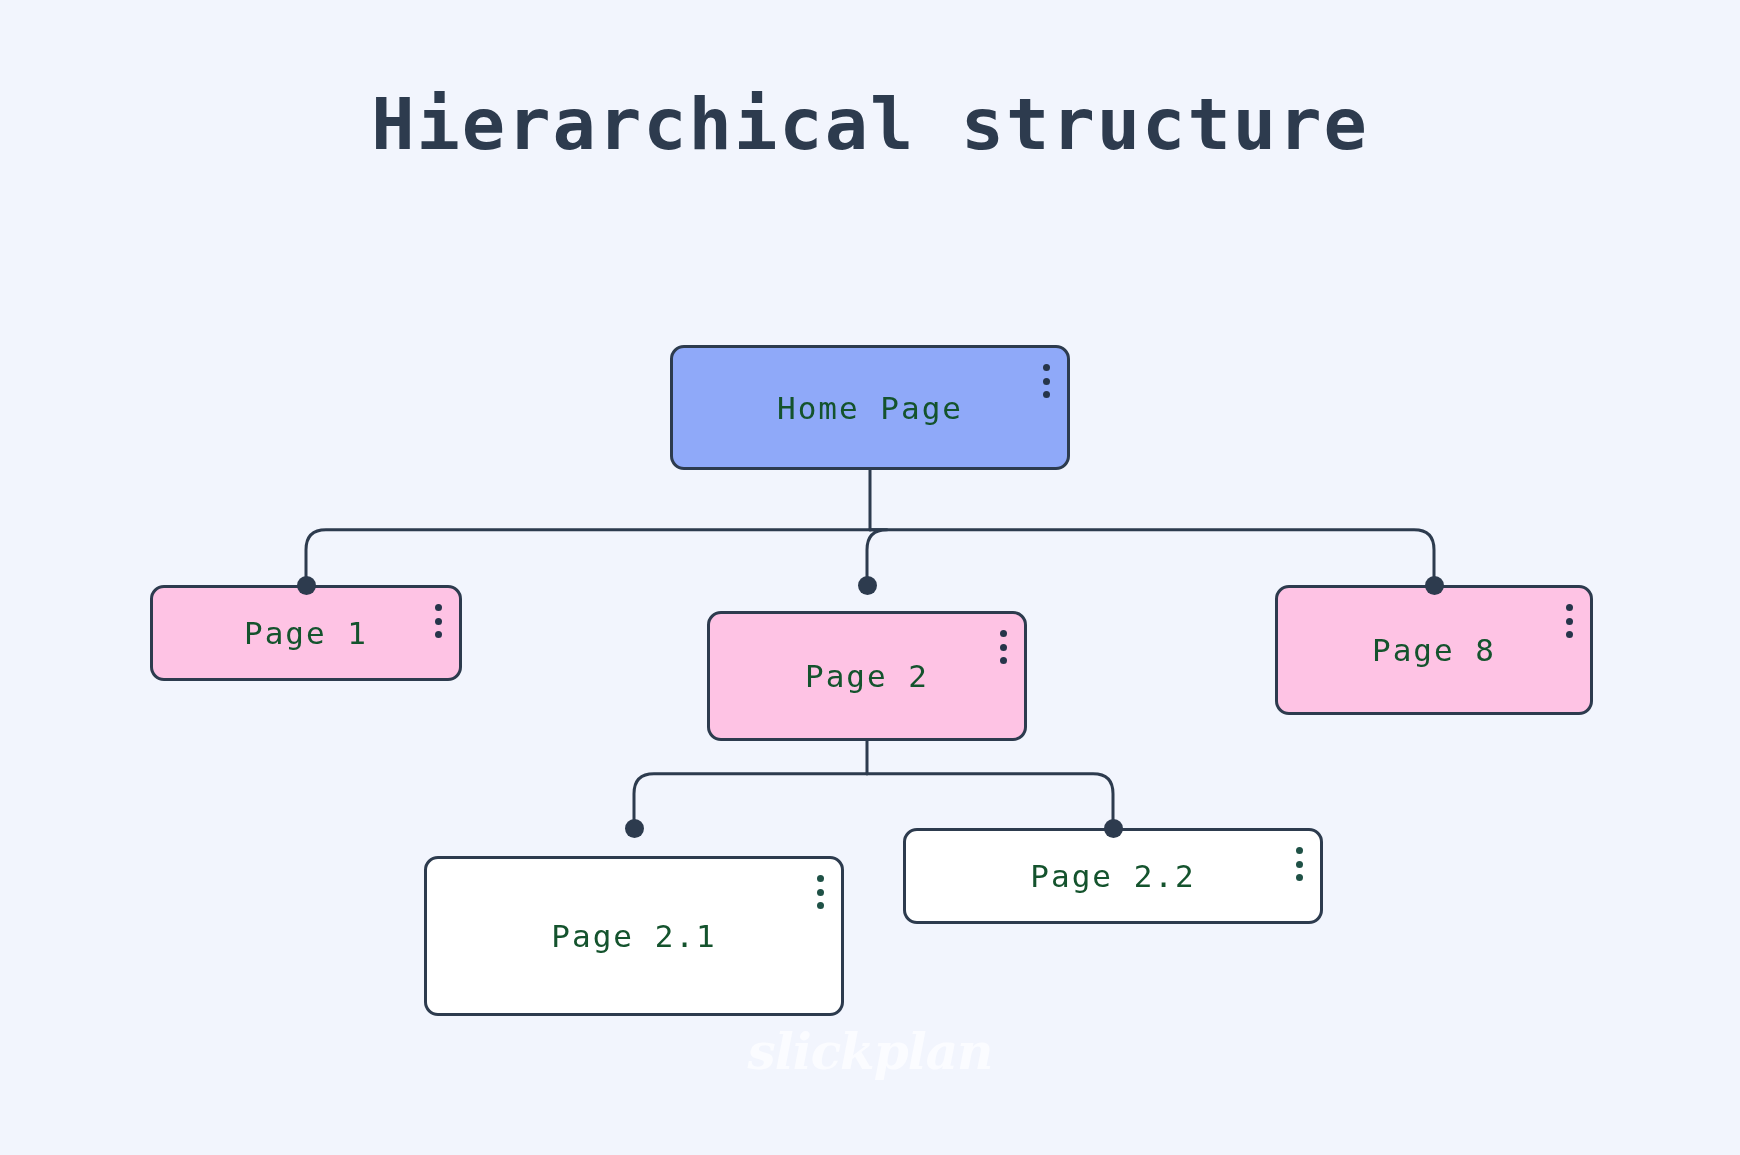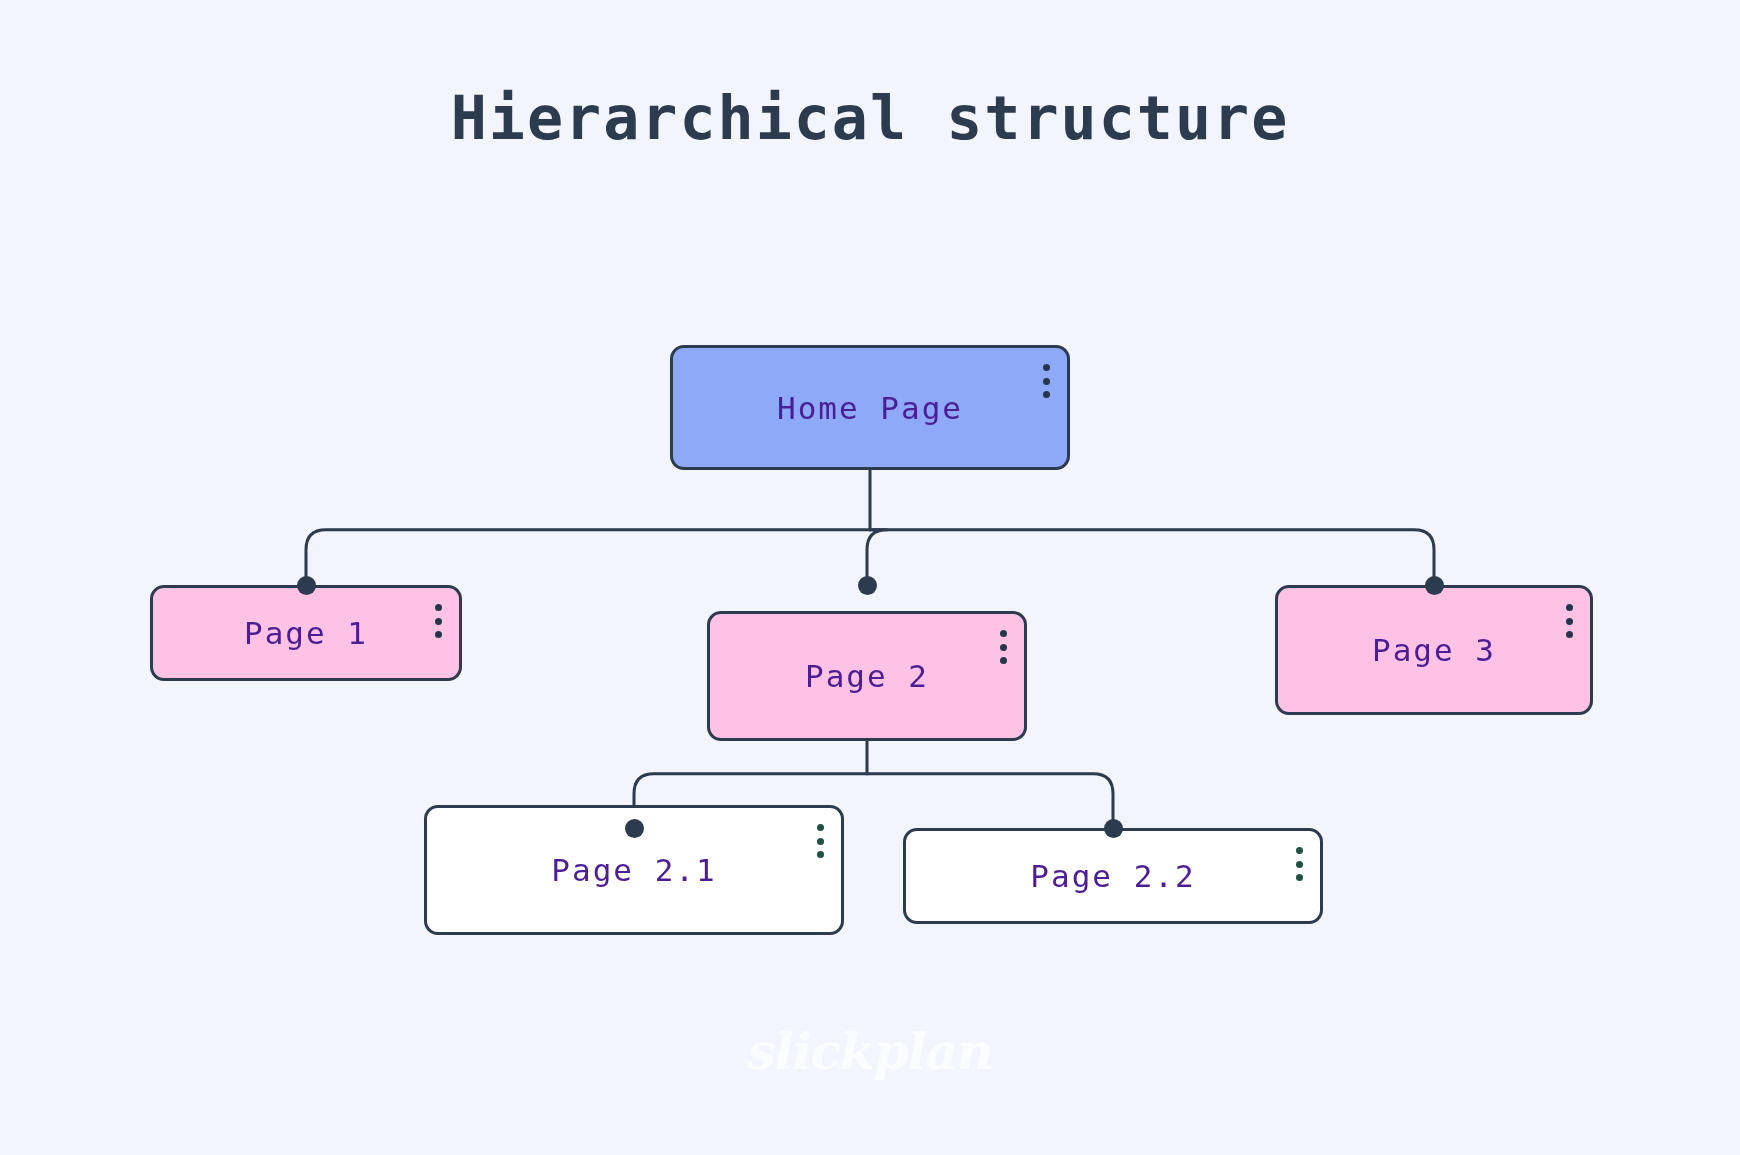--- a/index.html
+++ b/index.html
@@ -24,21 +24,21 @@
   }
 
   
   .page-title {
     position: absolute;
     left: 0;
     top: 88px;
     width: 1740px;
     text-align: center;
     font-family: "DejaVu Sans Mono", "Liberation Mono", monospace;
-    font-size: 60px;
+    font-size: 72px;
     font-weight: bold;
     letter-spacing: 2px;
     color: #2d3b4e;
     white-space: pre;
     line-height: 1;
   }
 
   
   .connectors {
     position: absolute;
@@ -56,21 +56,21 @@
     border: 3px solid #2d3b4e;
     border-radius: 14px;
     display: flex;
     align-items: center;
     justify-content: center;
   }
   .node-label {
     font-family: "DejaVu Sans Mono", "Liberation Mono", monospace;
     font-size: 31px;
     letter-spacing: 2px;
-    color: #4c1d95;
+    color: #14532d;
     white-space: pre;
     user-select: none;
   }
 
   .node-menu {
     position: absolute;
     top: 16px;
     right: 17px;
     width: 8px;
     height: 34px;
@@ -155,29 +155,29 @@
       <div class="node" style="left: 707px; top: 585px; width: 320px; height: 130px; background: rgb(254, 195, 228); margin-top: 26px;">
         <span class="node-label">Page 2</span>
         <div class="node-menu">
           <span class="dot"></span>
           <span class="dot"></span>
           <span class="dot"></span>
         </div>
       </div>
       <div class="anchor-dot" style="left: 857.5px; top: 575.5px;"></div>
       <div class="node" style="left: 1275px; top: 585px; width: 318px; height: 130px; background: rgb(254, 195, 228);">
-        <span class="node-label">Page 3</span>
+        <span class="node-label">Page 8</span>
         <div class="node-menu">
           <span class="dot"></span>
           <span class="dot"></span>
           <span class="dot"></span>
         </div>
       </div>
       <div class="anchor-dot" style="left: 1424.5px; top: 575.5px;"></div>
-      <div class="node" style="left: 424px; top: 805px; width: 420px; height: 130px; background: rgb(255, 255, 255);">
+      <div class="node" style="left: 424px; top: 856px; width: 420px; height: 160px; background: rgb(255, 255, 255);">
         <span class="node-label">Page 2.1</span>
         <div class="node-menu green">
           <span class="dot"></span>
           <span class="dot"></span>
           <span class="dot"></span>
         </div>
       </div>
       <div class="anchor-dot" style="left: 624.5px; top: 818.5px;"></div>
       <div class="node" style="left: 903px; top: 828px; width: 420px; height: 96px; background: rgb(255, 255, 255);">
         <span class="node-label">Page 2.2</span>

